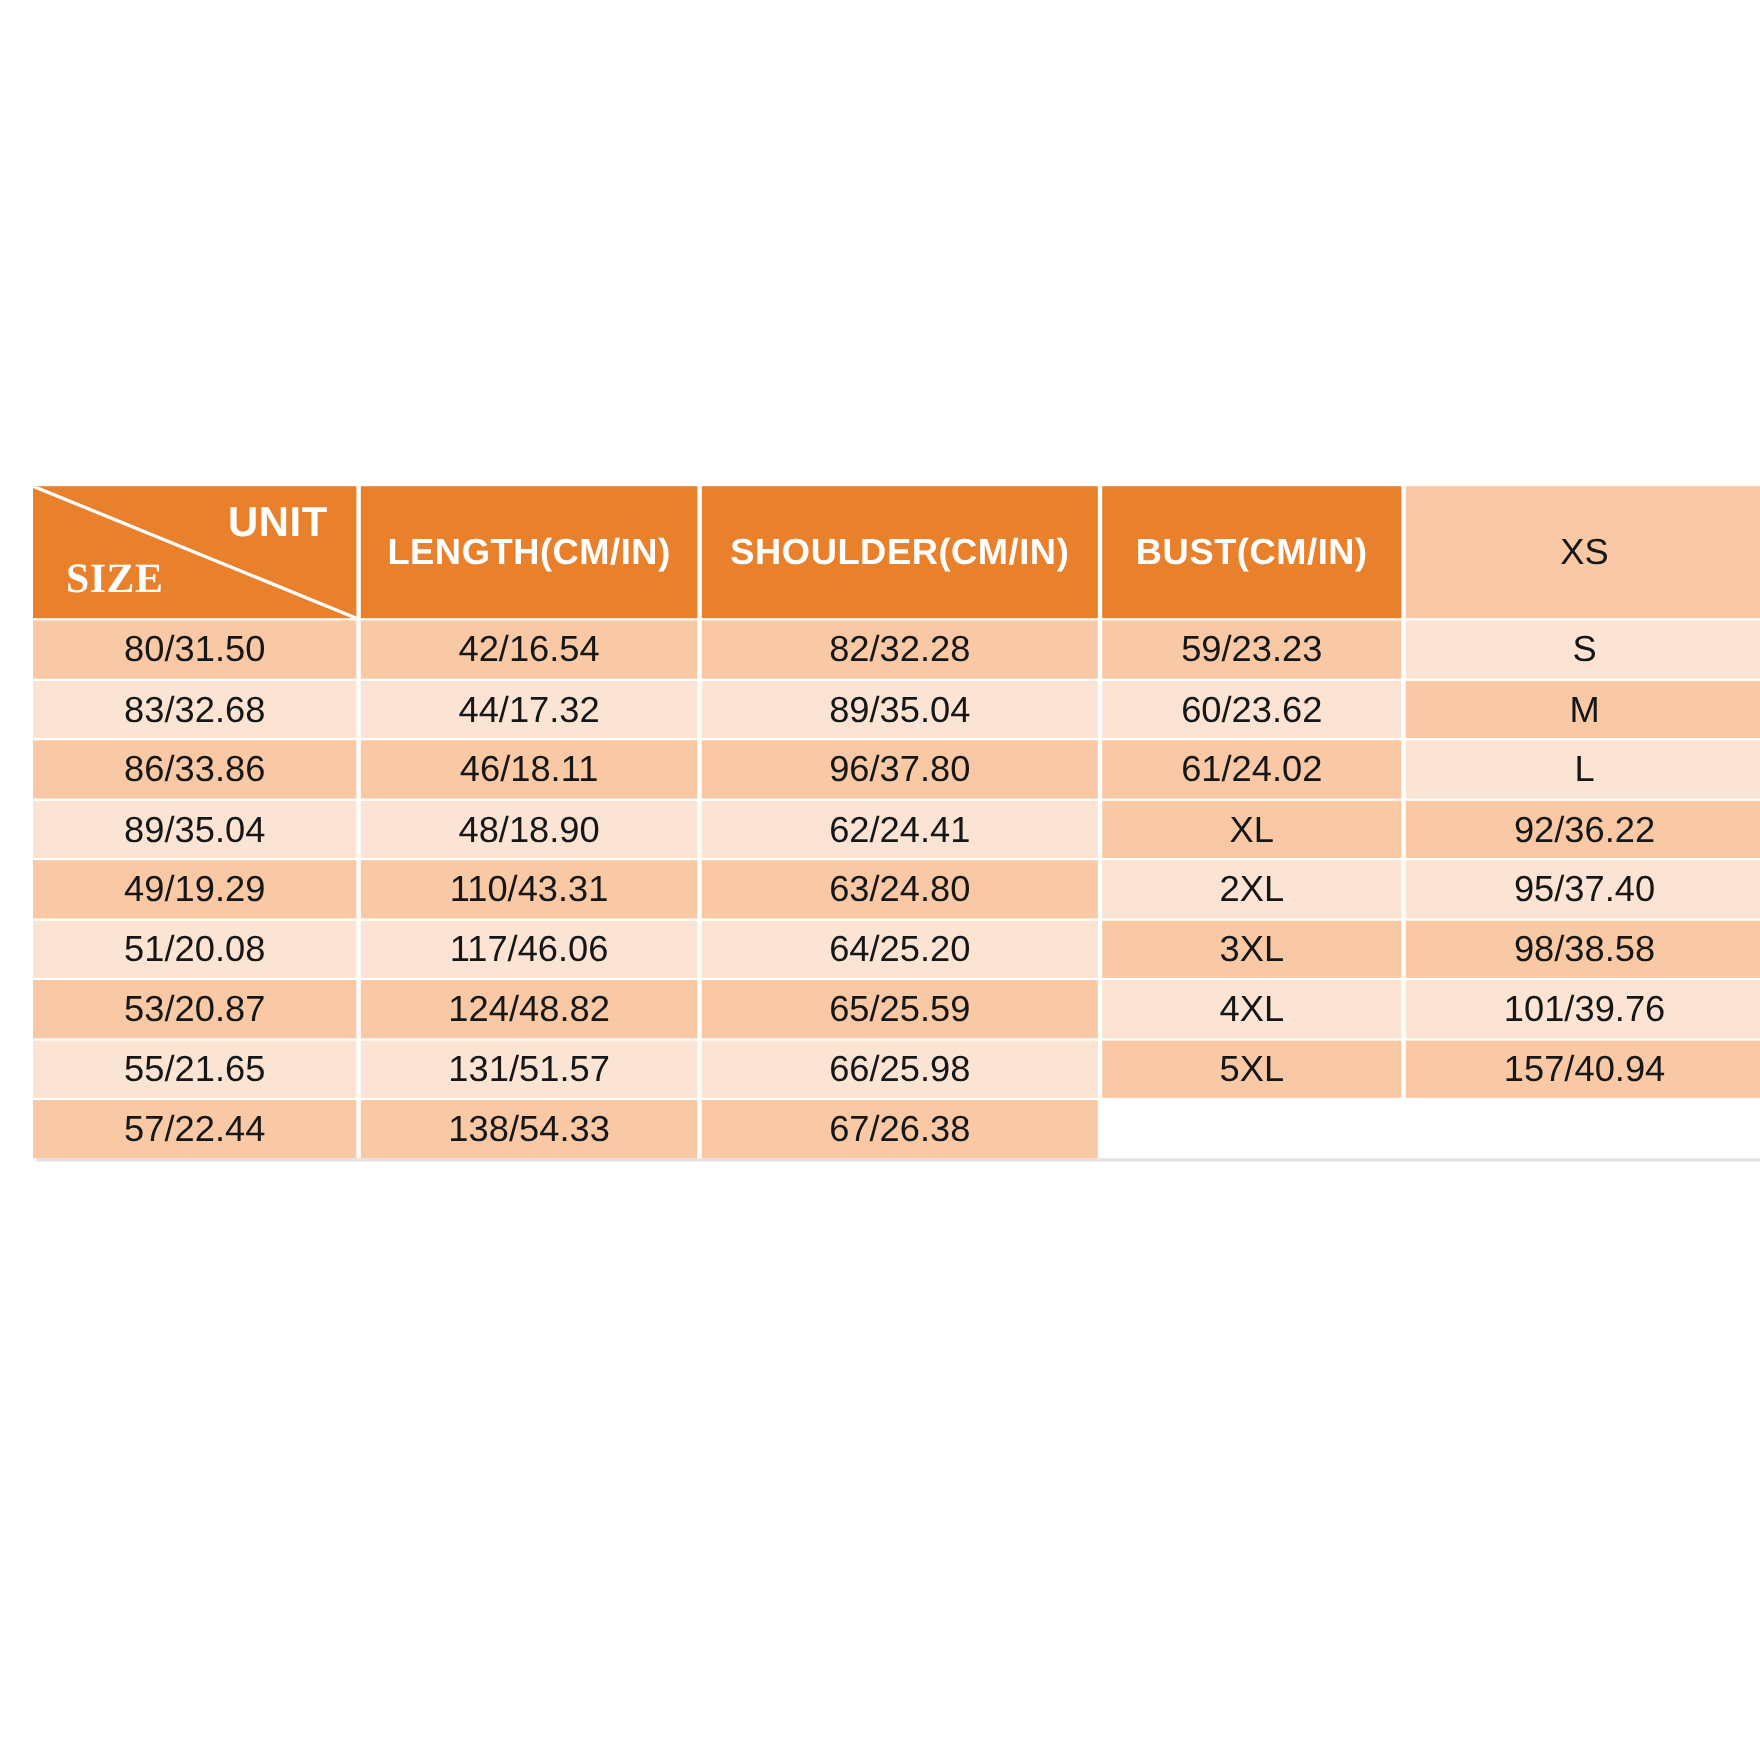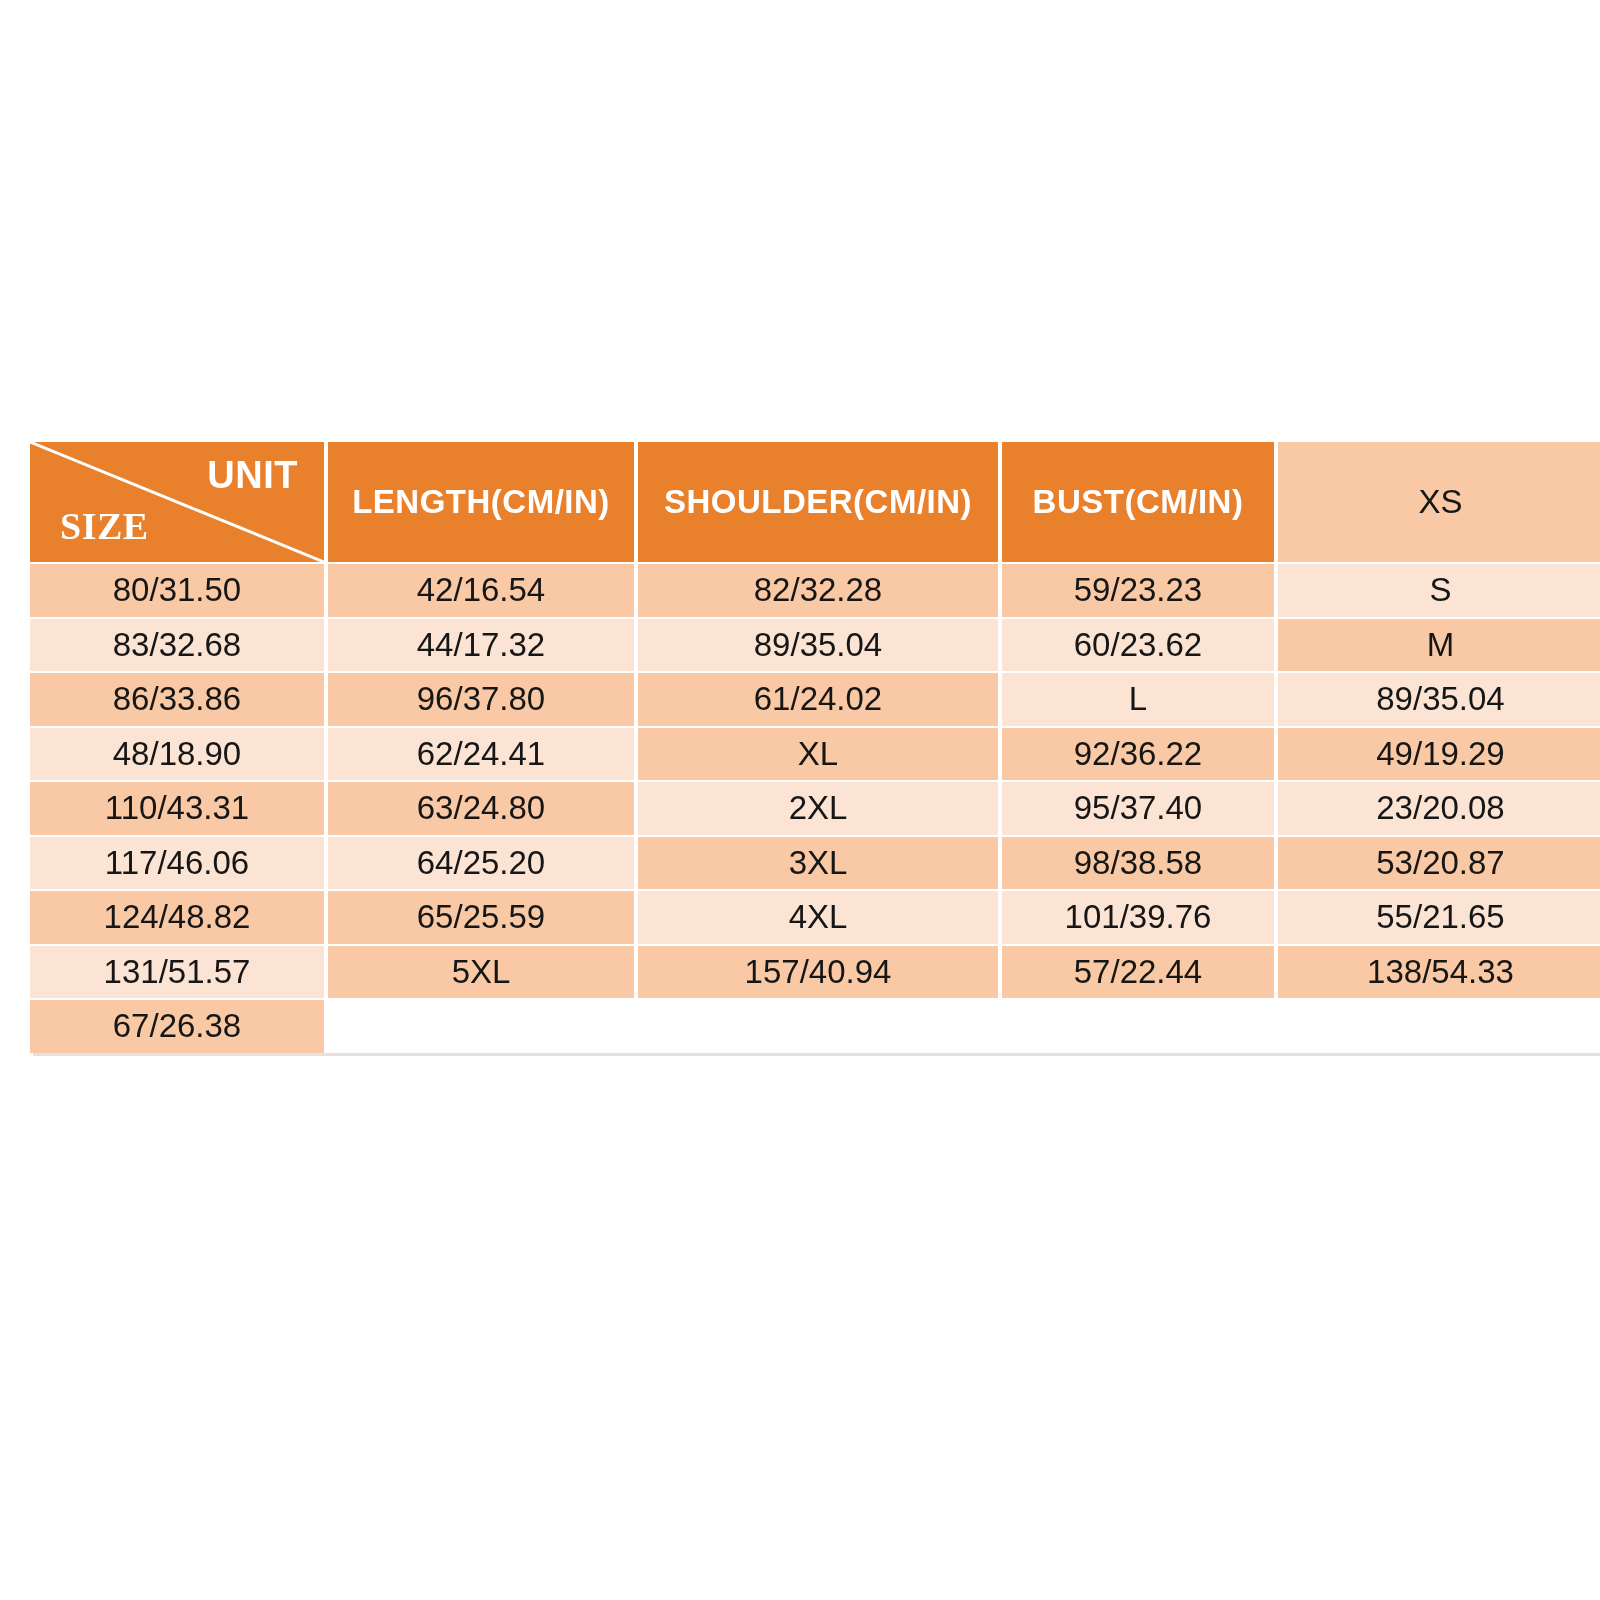--- a/index.html
+++ b/index.html
@@ -81,44 +81,46 @@
       <div class="cell data odd">42/16.54</div>
       <div class="cell data odd">82/32.28</div>
       <div class="cell data odd">59/23.23</div>
       <div class="cell data even">S</div>
       <div class="cell data even">83/32.68</div>
       <div class="cell data even">44/17.32</div>
       <div class="cell data even">89/35.04</div>
       <div class="cell data even">60/23.62</div>
       <div class="cell data odd">M</div>
       <div class="cell data odd">86/33.86</div>
+      <div class="cell data odd">46/18.11</div>
       <div class="cell data odd">96/37.80</div>
       <div class="cell data odd">61/24.02</div>
       <div class="cell data even">L</div>
       <div class="cell data even">89/35.04</div>
       <div class="cell data even">48/18.90</div>
       <div class="cell data even">62/24.41</div>
       <div class="cell data odd">XL</div>
       <div class="cell data odd">92/36.22</div>
       <div class="cell data odd">49/19.29</div>
       <div class="cell data odd">110/43.31</div>
       <div class="cell data odd">63/24.80</div>
       <div class="cell data even">2XL</div>
       <div class="cell data even">95/37.40</div>
-      <div class="cell data even">23/20.08</div>
+      <div class="cell data even">51/20.08</div>
       <div class="cell data even">117/46.06</div>
       <div class="cell data even">64/25.20</div>
       <div class="cell data odd">3XL</div>
       <div class="cell data odd">98/38.58</div>
       <div class="cell data odd">53/20.87</div>
       <div class="cell data odd">124/48.82</div>
       <div class="cell data odd">65/25.59</div>
       <div class="cell data even">4XL</div>
       <div class="cell data even">101/39.76</div>
       <div class="cell data even">55/21.65</div>
       <div class="cell data even">131/51.57</div>
+      <div class="cell data even">66/25.98</div>
       <div class="cell data odd">5XL</div>
       <div class="cell data odd">157/40.94</div>
       <div class="cell data odd">57/22.44</div>
       <div class="cell data odd">138/54.33</div>
       <div class="cell data odd">67/26.38</div>
     </div>
 </div>
 
 </body></html>

